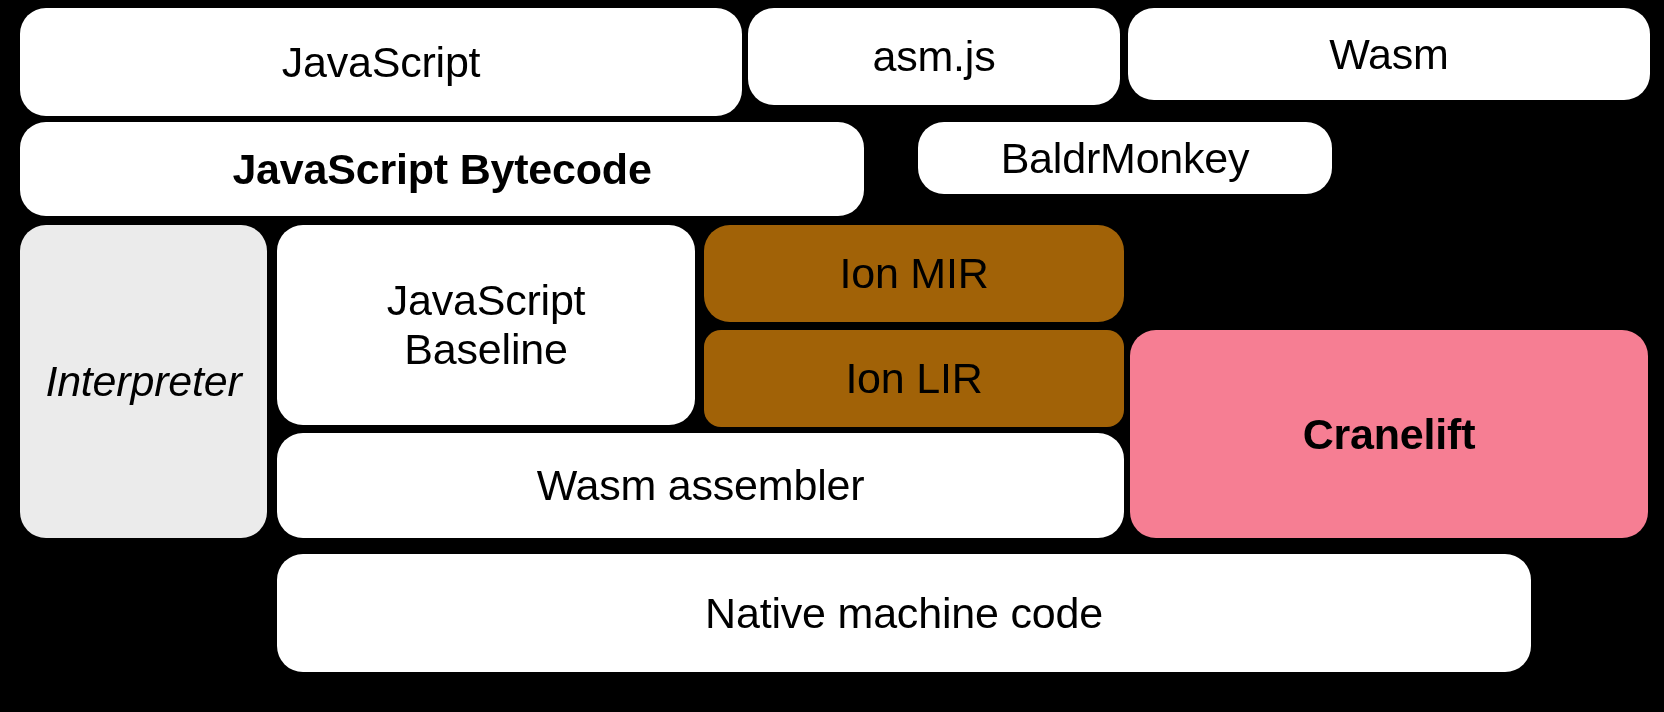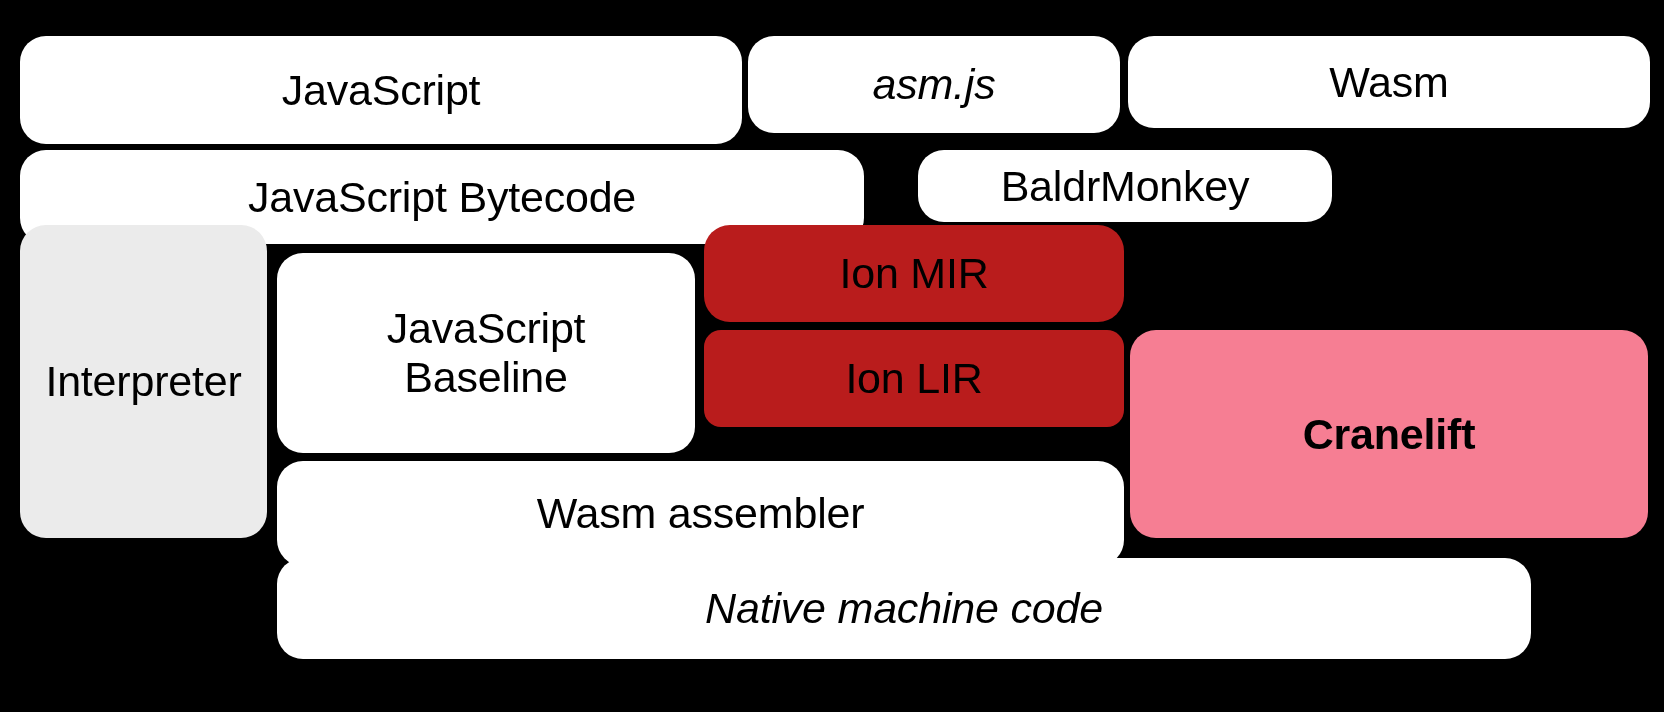--- a/index.html
+++ b/index.html
@@ -25,48 +25,48 @@
     text-align: center;
     border-radius: 26px;
     color: #000000;
     font-size: 43px;
     font-weight: 400;
     line-height: 1.13;
     letter-spacing: -0.2px;
     white-space: pre-line;
     -webkit-font-smoothing: antialiased;
   }
-  .fill-white { background: #ffffff; margin-top: 28px; }
-  .fill-gray  { background: #ebebeb; }
-  .fill-green { background: #b91c1c; }
+  .fill-white { background: #ffffff; }
+  .fill-gray  { background: #ebebeb; font-style: italic; }
+  .fill-green { background: #a16207; }
   .fill-pink  { background: #f67e93; }
 </style>
 </head>
 <body>
 
 <div id="diagram">
 
   <div class="node fill-white" style="left:20px; top:8px; width:722px; height:108px;">JavaScript</div>
 
-  <div class="node fill-white" style="left:748px; top:8px; width:372px; height:97px;font-style:italic;">asm.js</div>
+  <div class="node fill-white" style="left:748px; top:8px; width:372px; height:97px;">asm.js</div>
 
   <div class="node fill-white" style="left:1128px; top:8px; width:522px; height:92px;">Wasm</div>
 
-  <div class="node fill-white" style="left:20px; top:122px; width:844px; height:94px;">JavaScript Bytecode</div>
+  <div class="node fill-white" style="left:20px; top:122px; width:844px; height:94px;font-weight:bold;">JavaScript Bytecode</div>
 
   <div class="node fill-white" style="left:918px; top:122px; width:414px; height:72px;">BaldrMonkey</div>
 
   <div class="node fill-gray" style="left:20px; top:225px; width:247px; height:313px;">Interpreter</div>
 
   <div class="node fill-white" style="left:277px; top:225px; width:418px; height:200px;">JavaScript
 Baseline</div>
 
   <div class="node fill-green" style="left:704px; top:225px; width:420px; height:97px;">Ion MIR</div>
 
   <div class="node fill-green" style="left:704px; top:330px; width:420px; height:97px;border-radius:17px;">Ion LIR</div>
 
   <div class="node fill-pink" style="left:1130px; top:330px; width:518px; height:208px;font-weight:bold;">Cranelift</div>
 
   <div class="node fill-white" style="left:277px; top:433px; width:847px; height:105px;">Wasm assembler</div>
 
-  <div class="node fill-white" style="left:277px; top:530px; width:1254px; height:101px;font-style:italic;">Native machine code</div>
+  <div class="node fill-white" style="left:277px; top:554px; width:1254px; height:118px;">Native machine code</div>
 
 </div>
 
 </body></html>

